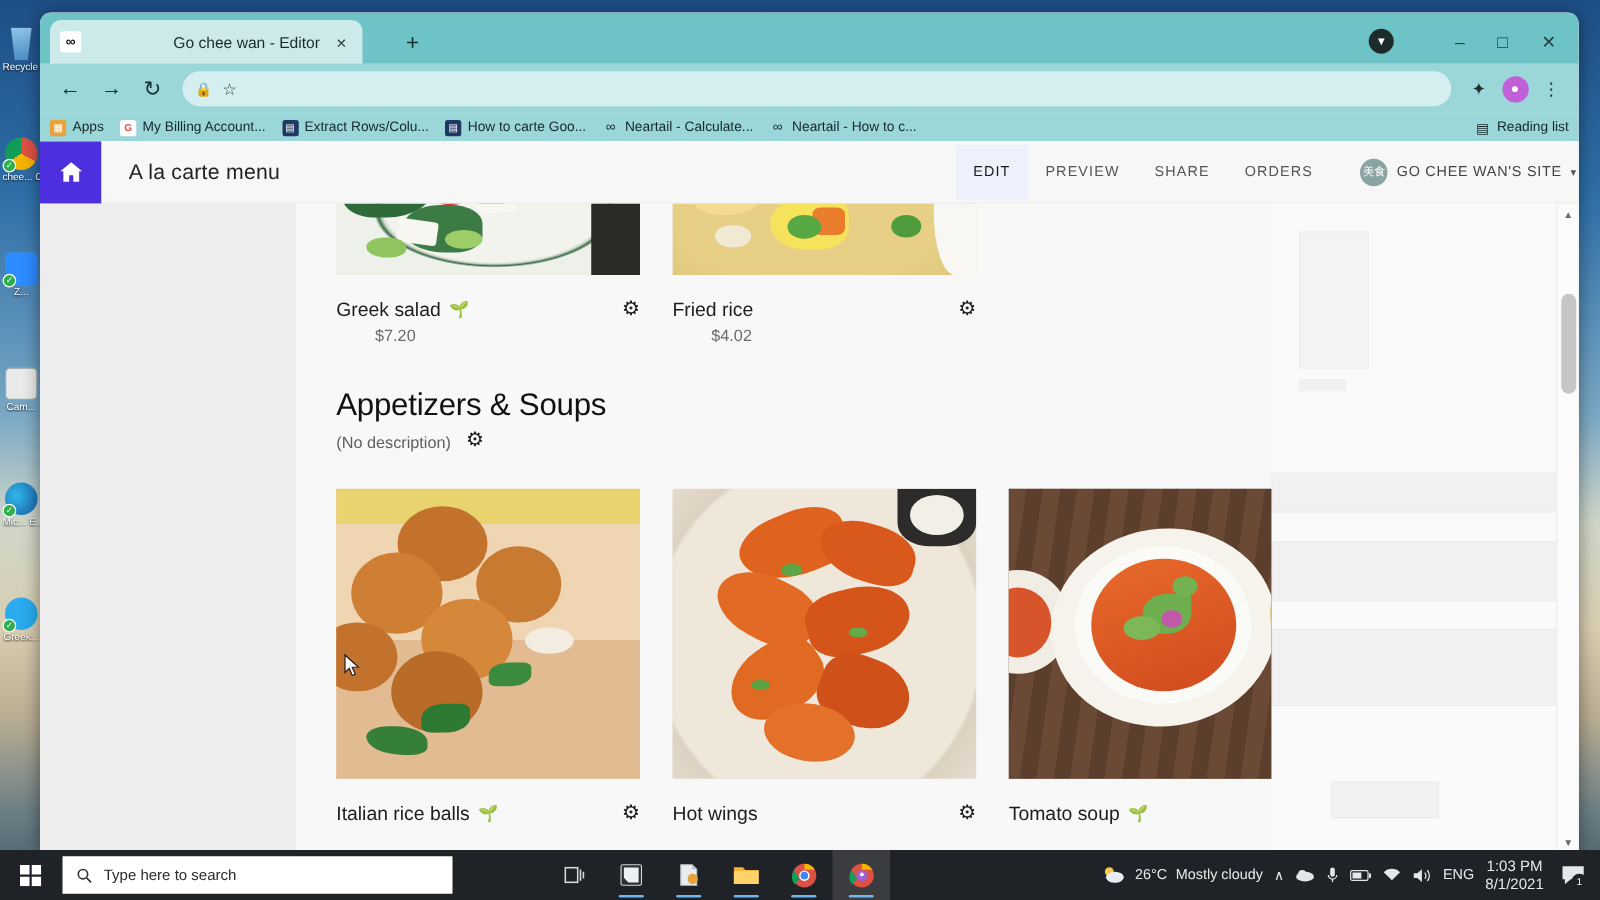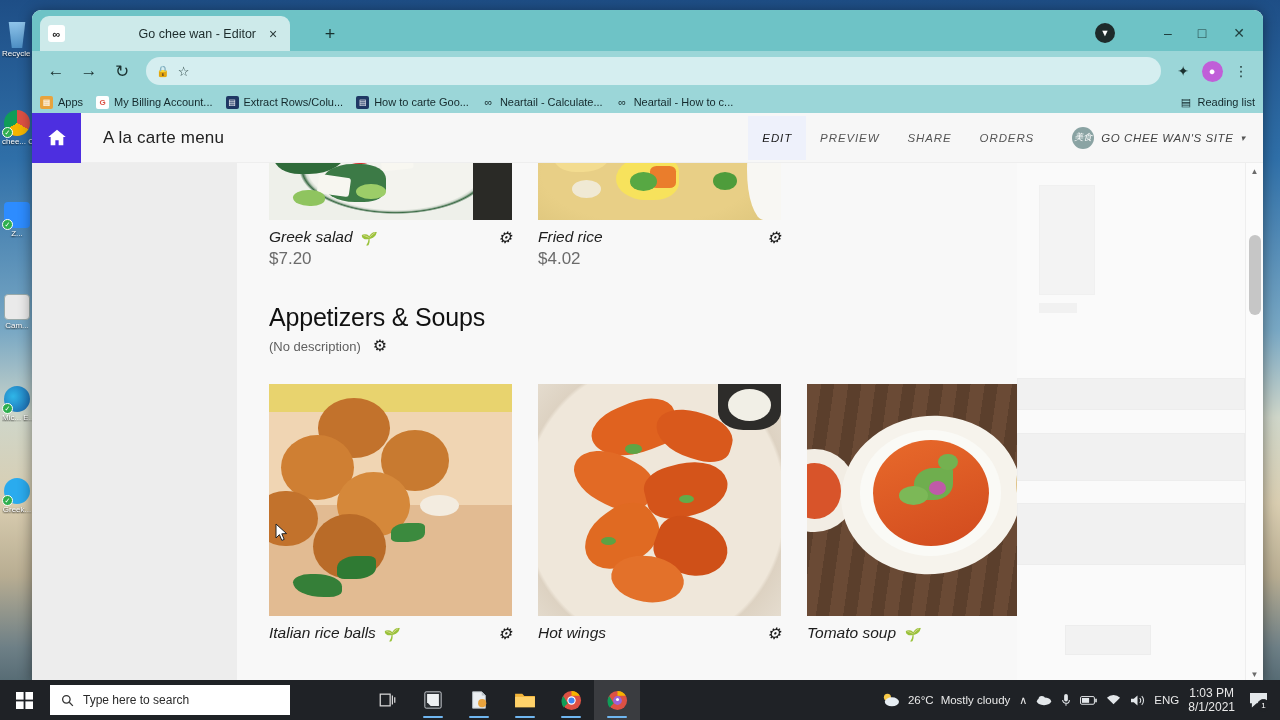--- a/index.html
+++ b/index.html
@@ -61,45 +61,45 @@
   .bm { display:flex; align-items:center; gap:5px; white-space:nowrap; cursor:pointer; }
   .bm-ico { width:13px; height:13px; border-radius:2px; display:flex; align-items:center; justify-content:center;
             font-size:8px; color:#fff; }
   #reading-list { position:absolute; right:8px; display:flex; align-items:center; gap:5px; }
 
   
   #page { position:absolute; left:0; top:103px; width:1231px; height:569px; background:#fff; overflow:hidden; }
   #app-header { height:50px; background:#f7f7f7; display:flex; align-items:center; border-bottom:1px solid #eee; }
   #home-tile { width:49px; height:50px; background:#4d2fe0; display:flex; align-items:center; justify-content:center; cursor:pointer;}
   #app-title { font-size:17px; color:#222; margin-left:22px; letter-spacing:.2px; }
-  #app-nav { margin-left:auto; display:flex; align-items:center; gap:0; padding-right:18px;font-style:italic; }
+  #app-nav { margin-left:auto; display:flex; align-items:center; gap:0; padding-right:2px; }
   .navtab { font-size:11.5px; letter-spacing:.9px; color:#555; padding:16px 14px; cursor:pointer; }
   .navtab.active { color:#1a1a1a; background:#eef1fb; }
   #site-chip { display:flex; align-items:center; gap:7px; margin-left:24px; cursor:pointer; }
   #site-avatar { width:22px; height:22px; border-radius:50%; background:#8aa3a3; color:#fff; font-size:9px;
                  display:flex; align-items:center; justify-content:center; }
   #site-name { font-size:11.5px; letter-spacing:.6px; color:#444; }
 
   #content-area { position:relative; height:519px; background:#f6f6f6; }
   #left-rail { position:absolute; left:0; top:0; width:205px; height:100%; background:#ededed; }
   #right-rail { position:absolute; right:18px; top:0; width:228px; height:100%; background:#fafafa; }
   .ghost { position:absolute; background:#f1f1f1; border:1px solid #ededed; }
 
   #menu-canvas { position:absolute; left:205px; top:0; right:246px; height:100%; background:#f8f8f8;
                  padding:0 0 0 32px; overflow:hidden; }
 
   .item-grid { display:flex; gap:26px; }
   .menu-item { width:243px; }
   .item-photo { width:243px; height:100px; overflow:hidden; position:relative; }
   .item-photo.tall { height:232px; }
-  .item-row { display:flex; align-items:flex-end; margin-top:8px;font-style:italic; }
+  .item-row { display:flex; align-items:flex-start; margin-top:20px; }
   .item-name { font-size:15.5px; color:#1d1d1d; }
   .veg-badge { margin-left:7px; font-size:13px; }
   .gear { margin-left:auto; font-size:16px; color:#1b1b1b; cursor:pointer; line-height:1; }
-  .item-price { font-size:17px; color:#6b6b6b; margin-top:3px; }
+  .item-price { font-size:13px; color:#6b6b6b; margin-top:3px;margin-left:31px; }
 
   #section-block { margin-top:34px; }
   #section-title { font-size:25px; color:#111; letter-spacing:-.2px; }
   #section-sub-row { display:flex; align-items:center; gap:12px; margin-top:6px; }
   #section-desc { font-size:13px; color:#5f5f5f; }
 
   
   .ph { position:absolute; inset:0; }
   .blob { position:absolute; border-radius:50%; }
 
@@ -108,21 +108,21 @@
   #sb-down { position:absolute; bottom:0; left:0; right:0; }
   #sb-thumb { position:absolute; top:72px; left:3px; width:12px; height:80px; background:#c6c6c6; border-radius:6px; }
 
   #cursor { position:absolute; left:243px; top:360px; width:0; height:0; pointer-events:none; }
   #cursor svg { display:block; }
 
   
   #taskbar { position:absolute; left:0; bottom:0; width:1280px; height:40px; background:#1f2226;
              display:flex; align-items:center; }
   #start-btn { width:48px; height:40px; display:flex; align-items:center; justify-content:center; cursor:pointer; }
-  #tb-search { width:240px; height:30px; background:#fff; display:flex; align-items:center; gap:9px; padding:0 11px;
+  #tb-search { width:312px; height:30px; background:#fff; display:flex; align-items:center; gap:9px; padding:0 11px;
                margin-left:2px; }
   #tb-search-text { font-size:12px; color:#2a2a2a; }
   .tb-ico { width:46px; height:40px; display:flex; align-items:center; justify-content:center; cursor:pointer; position:relative; }
   .tb-ico.running::after { content:''; position:absolute; bottom:2px; left:13px; width:20px; height:2.5px; background:#6fb6f0; border-radius:2px;}
   .tb-ico.focus { background:rgba(255,255,255,.12); }
   #tray { margin-left:auto; display:flex; align-items:center; gap:9px; padding-right:8px; color:#e9e9e9; font-size:11.5px; }
   #weather { display:flex; align-items:center; gap:7px; }
   #clock { text-align:center; line-height:14px; font-size:12px; }
   #notif { width:28px; height:40px; display:flex; align-items:center; justify-content:center; position:relative; }
   #notif-count { position:absolute; right:2px; bottom:8px; width:13px; height:13px; border-radius:50%;

